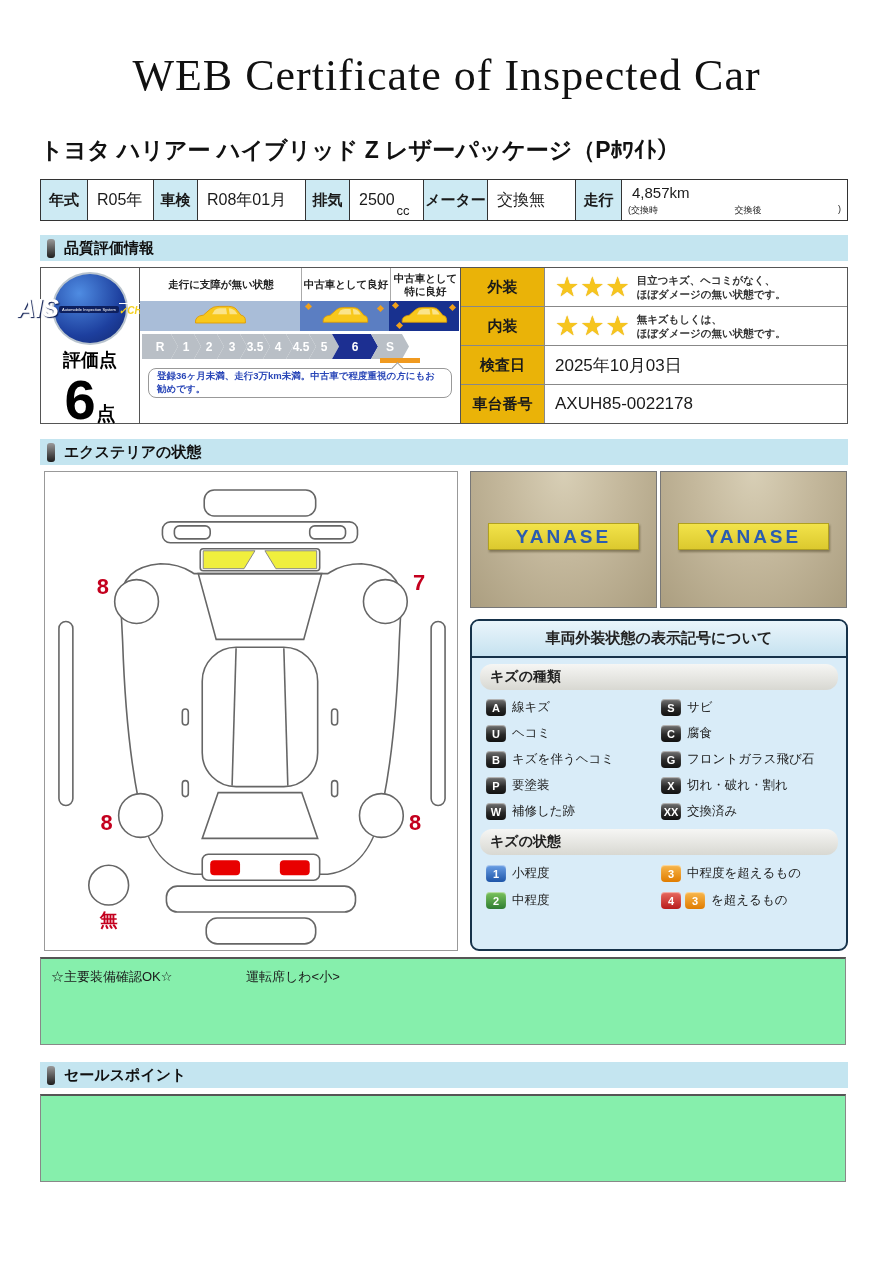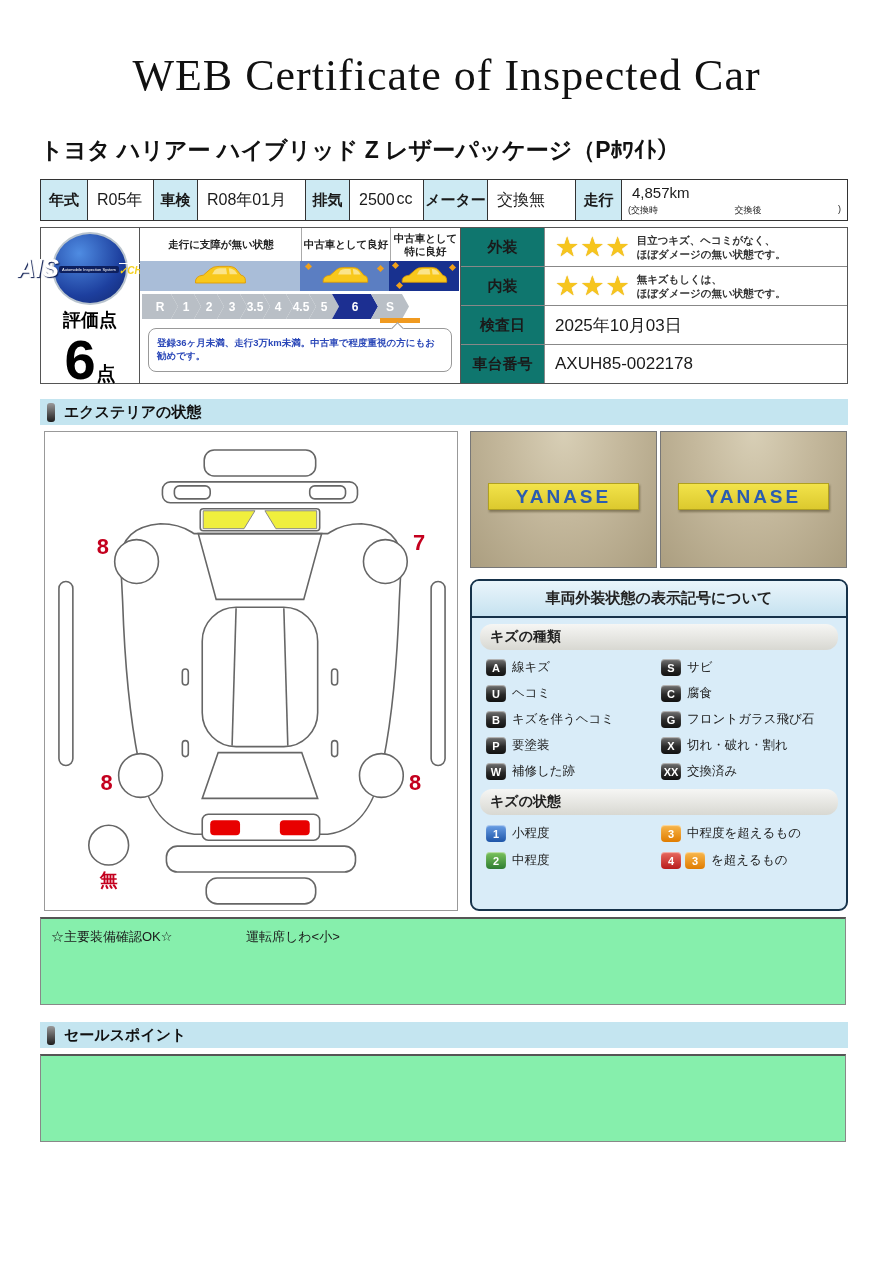--- a/index.html
+++ b/index.html
@@ -14,21 +14,21 @@
 
   
   .spec { display:flex; width:808px; margin:13px 0 0 40px; border:1px solid #333; height:42px; background:#fff; }
   .spec .cell { border-left:1px solid #333; display:flex; align-items:center; }
   .spec .cell:first-child { border-left:none; }
   .spec .lab { background:#cdeaf3; font-weight:bold; font-size:15px; justify-content:center; }
   .spec .val { font-size:16px; padding-left:9px; }
   .w-year-l{width:46px;} .w-year{width:66px;} .w-shaken-l{width:44px;} .w-shaken{width:108px;}
   .w-disp-l{width:44px;} .w-disp{width:74px;} .w-meter-l{width:64px;} .w-meter{width:88px;}
   .w-mile-l{width:46px;} .w-mile{flex:1; padding:0;}
-  .disp-unit { font-size:16px; align-self:flex-end; margin:0 0 12px 2px;text-align:right; }
+  .disp-unit { font-size:13px; align-self:flex-end; margin:0 0 2px 2px;text-align:right; }
   .mileage-cell { display:flex; flex-direction:column; width:100%; height:100%; justify-content:space-between; }
   .mileage-main { font-size:15px; padding:4px 0 0 10px; }
   .mileage-sub { display:flex; justify-content:space-between; font-size:9px; color:#222; padding:0 6px 3px 6px; }
 
   
   .sec { width:808px; margin:0 0 0 40px; background:#c4e5f0; height:26px; display:flex; align-items:center; }
   .sec-accent { width:8px; height:19px; margin-left:7px; border-radius:3px;
                 background:linear-gradient(180deg,#9a9a9a,#1e1e1e); }
   .sec-label { margin-left:9px; font-size:15px; font-weight:bold; color:#111; }
   .mt14{margin-top:14px;} .mt15{margin-top:15px;} .mt17{margin-top:17px;}
@@ -63,29 +63,29 @@
   .spark { position:absolute; width:5px; height:5px; background:#f0a01c; transform:rotate(45deg); }
   .scalebar { display:flex; height:25px; margin-top:3px; position:relative; padding-left:2px; }
   .sc { background:#b9bfc6; color:#fff; font-weight:bold; font-size:12px;
         display:flex; align-items:center; justify-content:center;
         clip-path:polygon(0 0, calc(100% - 7px) 0, 100% 50%, calc(100% - 7px) 100%, 0 100%, 7px 50%); margin-left:-7px; }
   .sc.first { clip-path:polygon(0 0, calc(100% - 7px) 0, 100% 50%, calc(100% - 7px) 100%, 0 100%); margin-left:0; }
   .sc.active { background:#1c2f91; }
   .sc-r{width:36px;} .sc-n{width:30px;} .sc-6{width:46px;} .sc-s{width:38px;}
   .orange-bar { position:absolute; left:240px; bottom:-4px; width:40px; height:5px; background:#f09a20; }
   .callout { position:relative; margin:9px 8px 0 8px; border:1px solid #999; border-radius:8px; background:#fff;
-             padding:8px 8px; font-size:9.5px; font-weight:bold; color:#2a47b8; line-height:1.35; }
+             padding:1px 8px; font-size:9.5px; font-weight:bold; color:#2a47b8; line-height:1.35; }
   .callout-notch { position:absolute; top:-5px; left:244px; width:9px; height:9px; background:#fff;
                    border-left:1px solid #999; border-top:1px solid #999; transform:rotate(45deg); }
 
   
   .q-table { flex:1; display:flex; flex-direction:column; }
   .q-row { display:flex; flex:1; border-bottom:1px solid #888; }
   .q-row:last-child { border-bottom:none; }
-  .q-lab { width:84px; background:#0f766e; border-right:1px solid #888; display:flex; align-items:center; justify-content:center;
+  .q-lab { width:84px; background:#eab308; border-right:1px solid #888; display:flex; align-items:center; justify-content:center;
            font-size:15px; font-weight:bold; }
   .q-val { flex:1; display:flex; align-items:center; padding-left:10px; font-size:17px; }
   .stars { color:#f6c51e; font-size:27px; letter-spacing:1px; line-height:1; text-shadow:0 0 1px #d89a00; }
   .star-desc { font-size:10.5px; font-weight:bold; color:#333; line-height:1.35; margin-left:6px; }
 
   
   .ext-row { display:flex; margin:6px 0 0 44px; }
   .diagram-box { width:414px; height:480px; border:1px solid #999; background:#fff; }
   .ext-right { width:378px; margin-left:12px; }
   .photos { display:flex; gap:3px; }
@@ -157,20 +157,24 @@
         <div class="mileage-main">4,857km</div>
         <div class="mileage-sub">
           <span>(交換時</span>
           <span>交換後</span>
           <span>)</span>
         </div>
       </div>
     </div>
   </div>
 
+  <div class="sec mt14">
+    <span class="sec-accent"></span>
+    <span class="sec-label">品質評価情報</span>
+  </div>
 
   <div class="qbox">
 
     <div class="q-ais">
       <div class="ais-circle">
         <div class="ais-word">AIS</div>
         <div class="ais-sub">Automobile Inspection System</div>
         <div class="ais-check">✓CHECK</div>
       </div>
       <div class="score-label">評価点</div>

